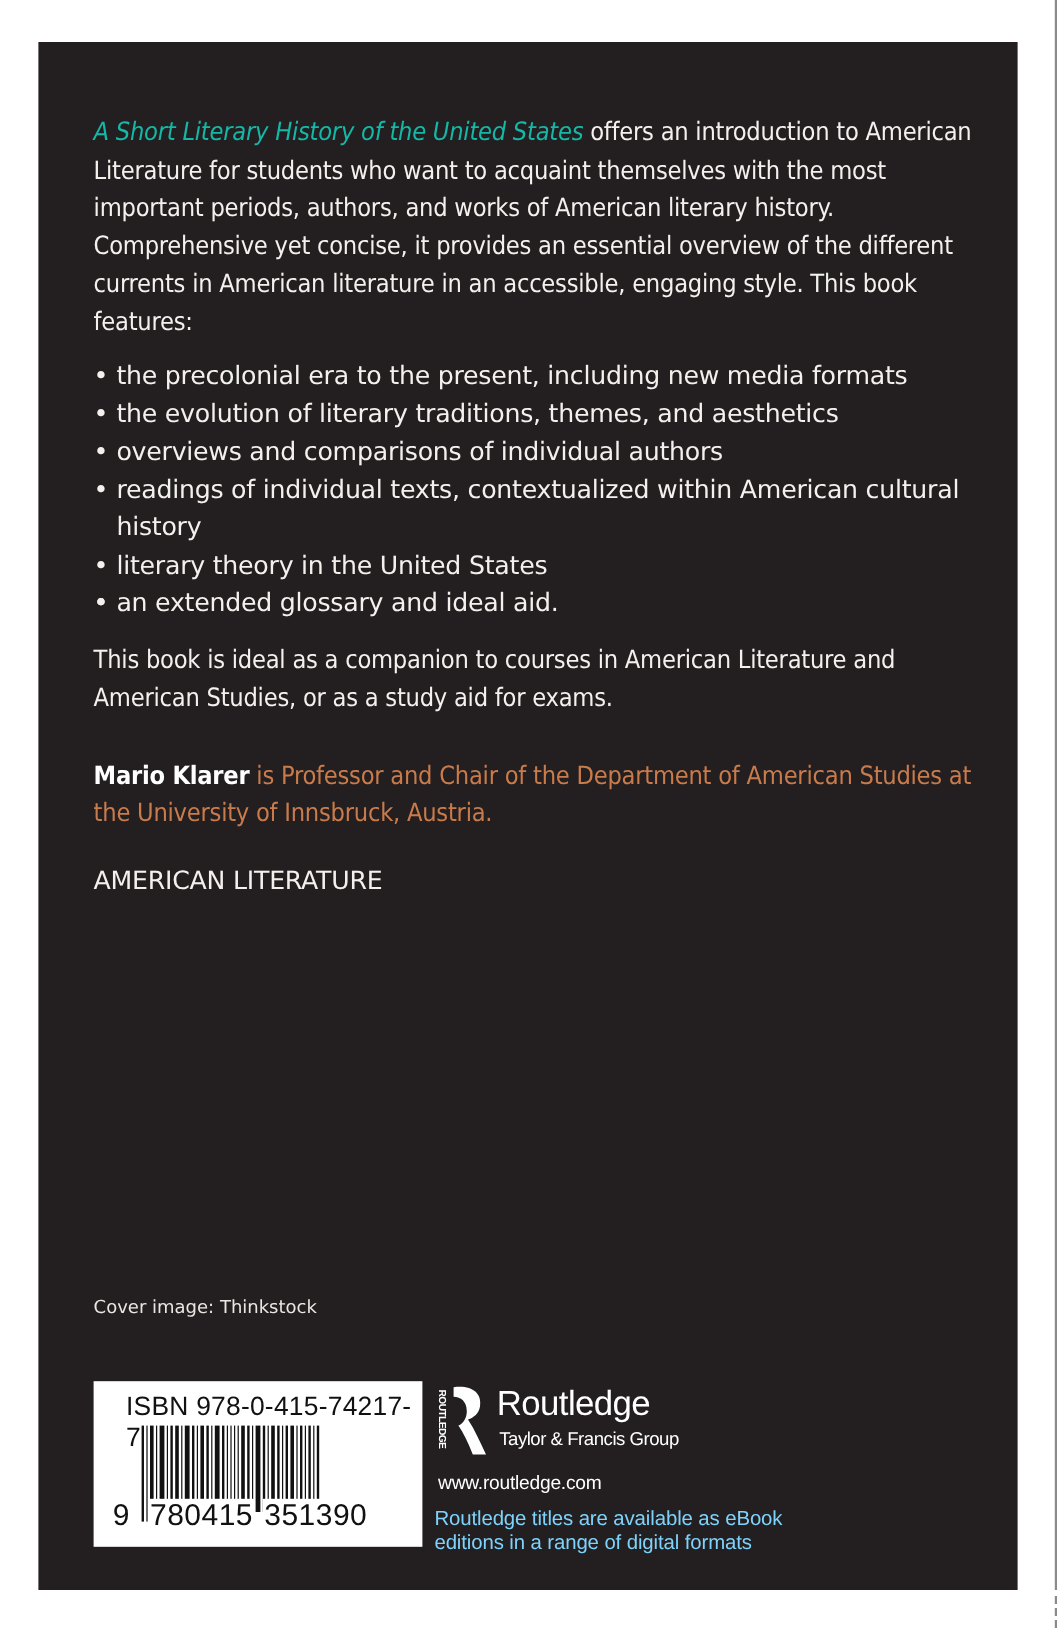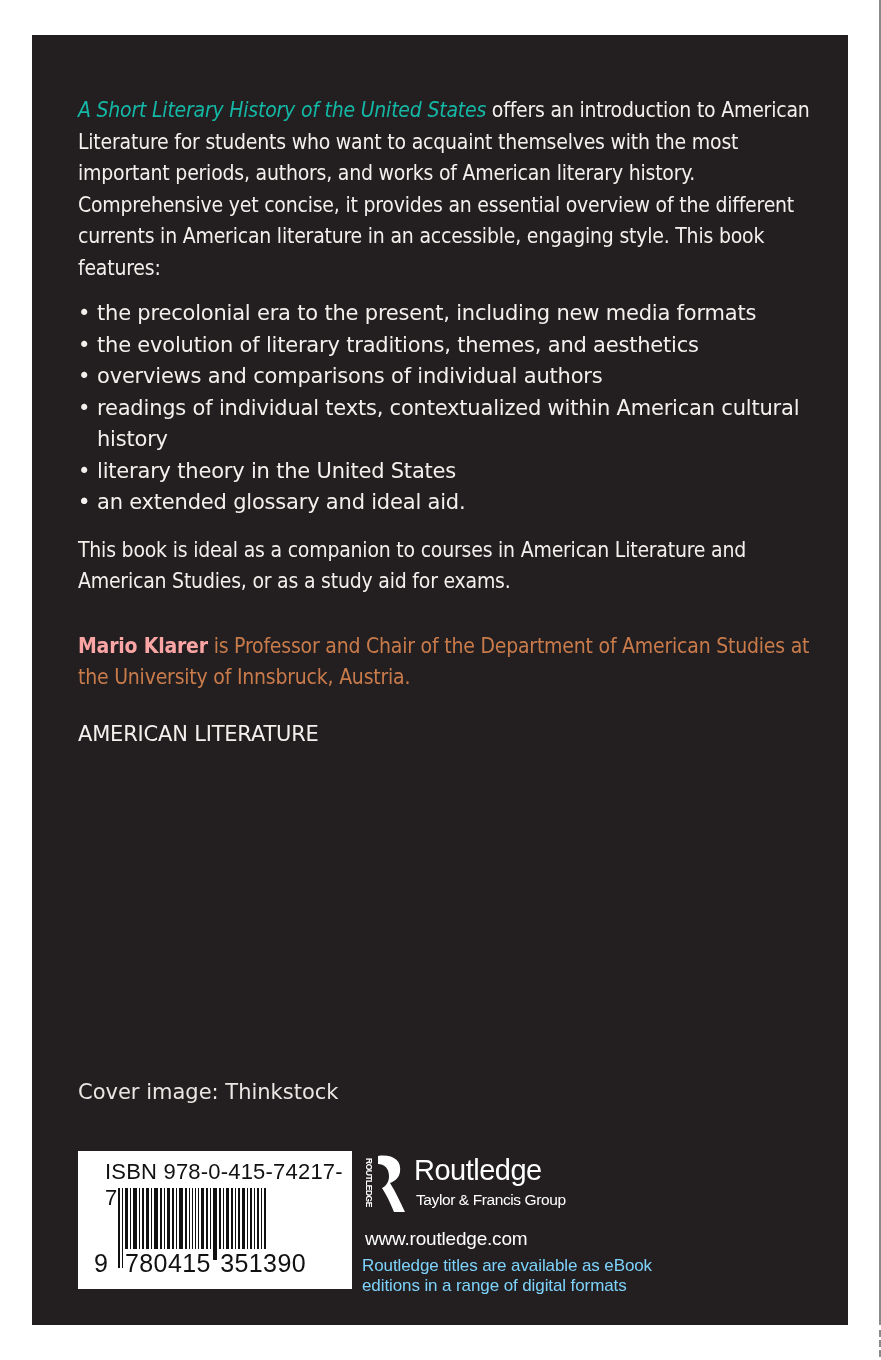--- a/index.html
+++ b/index.html
@@ -76,32 +76,32 @@
     }
     .ideal {
       margin-top: 16px;
     }
     .author {
       margin-top: 33px;
       color: #c97b4b;
     }
     .author-name {
       font-weight: bold;
-      color: #fca5a5;
+      color: #ffffff;
     }
     .category {
       margin-top: 28px;
       font-size: 21px;
       letter-spacing: -0.2px;
     }
     .cover-credit {
       position: absolute;
       left: 46px;
       top: 1045px;
-      font-size: 21px;
+      font-size: 15px;
       color: #e9e6e3;
     }
     .informa {
       position: absolute;
       left: 46px;
       top: 1099px;
       font-size: 12.5px;
       color: #fef9c3;
       letter-spacing: -0.3px;
       font-family: "Liberation Sans", sans-serif;
@@ -196,21 +196,21 @@
       left: 54px;
       top: 43px;
       font-size: 15.5px;
       color: #fff;
       letter-spacing: -0.4px;
     }
     .website {
       position: absolute;
       left: 3px;
       top: 80px;
-      font-size: 19px;
+      font-size: 16px;
       color: #fff;
       letter-spacing: -0.2px;
       text-align: right;
     }
     .ebook-note {
       position: absolute;
       left: 0px;
       top: 108px;
       font-size: 17px;
       line-height: 20px;

